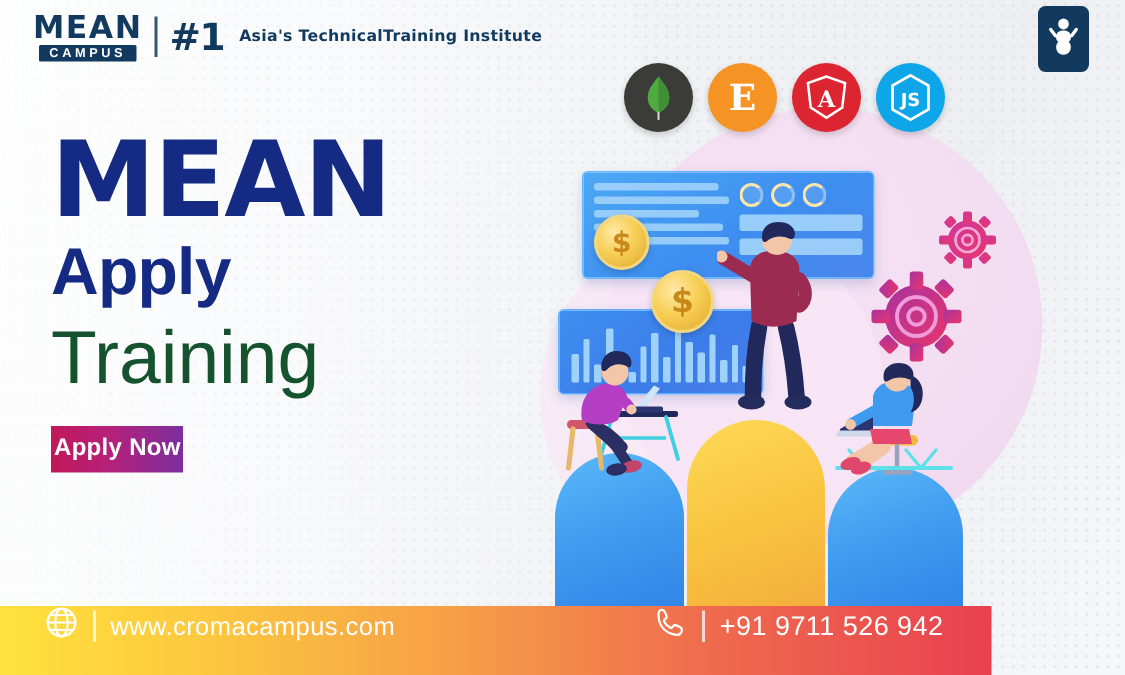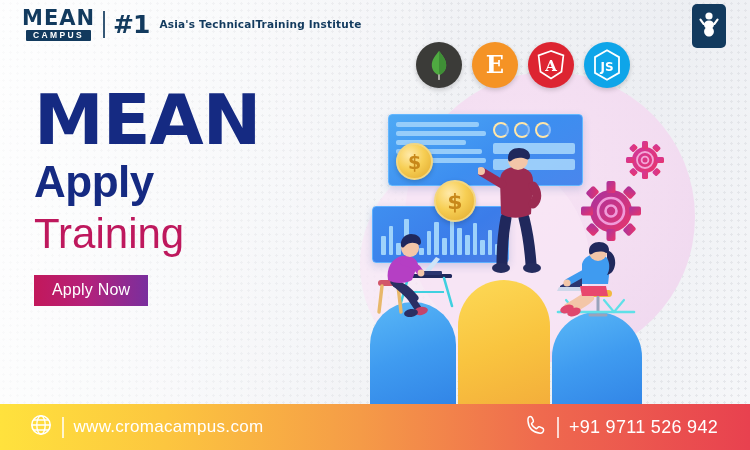--- a/index.html
+++ b/index.html
@@ -62,27 +62,27 @@
   .headline{position:absolute;left:34px;top:88px;z-index:30;}
   .h-mean{
     font-size:70px;font-weight:bold;color:#152a82;letter-spacing:-1px;line-height:.92;
     font-family:"DejaVu Sans", sans-serif;
   }
   .h-stack{
     font-size:44px;font-weight:bold;color:#152a82;letter-spacing:-.5px;line-height:1.18;
     margin-top:4px;font-family:"Liberation Sans", sans-serif;
   }
   .h-training{
-    font-size:42px;font-weight:normal;color:#be185d;letter-spacing:0px;line-height:1.15;
+    font-size:50px;font-weight:normal;color:#14532d;letter-spacing:0px;line-height:1.15;
     margin-top:2px;font-family:"Liberation Sans", sans-serif;
   }
   .apply-btn{
-    display:inline-block;margin-top:16px;padding:6px 18px 7px;
+    display:inline-block;margin-top:16px;padding:6px 2px 7px;
     background:linear-gradient(90deg,#c2185b 0%,#b5217a 45%,#7a2f9e 100%);
-    color:#fff;font-size:16px;font-weight:normal;letter-spacing:.2px;
+    color:#fff;font-size:16px;font-weight:bold;letter-spacing:.2px;
     font-family:"Liberation Sans", sans-serif;
   }
 
   
   .illus{position:absolute;left:330px;top:30px;width:420px;height:390px;z-index:20;}
   .pink-circle{
     position:absolute;left:75px;top:42px;width:290px;height:290px;border-radius:50%;
     background:radial-gradient(circle at 40% 35%,#f7e2f4 0%,#f3dcf1 55%,#eed5ee 100%);
     opacity:.95;
   }
@@ -172,23 +172,23 @@
     background:linear-gradient(160deg,#5ab8f7 0%,#3f9bf0 45%,#2e7fe4 100%);
   }
 
   .char{position:absolute;}
   .char-left{left:44px;top:200px;}
   .char-center{left:148px;top:118px;}
   .char-right{left:222px;top:212px;}
 
   
   .footer{
-    position:absolute;left:0;bottom:0;width:750px;height:46px;z-index:50;
+    position:absolute;left:0;bottom:0;width:661px;height:46px;z-index:50;
     background:linear-gradient(90deg,#ffe23d 0%,#fcc63f 22%,#f59b47 48%,#ef6a4e 72%,#e8414f 100%);
-    display:flex;align-items:center;
+    display:flex;align-items:flex-start;
   }
   .f-left{display:flex;align-items:center;gap:10px;margin-left:30px;}
   .f-right{display:flex;align-items:center;gap:10px;margin-left:auto;margin-right:32px;}
   .f-sep{width:1.5px;height:21px;background:rgba(255,255,255,.75);}
   .f-text{
     color:#ffffff;font-size:17px;letter-spacing:.3px;
     font-family:"Liberation Sans", sans-serif;
   }
   .f-phone{font-size:18px;}
 </style>

